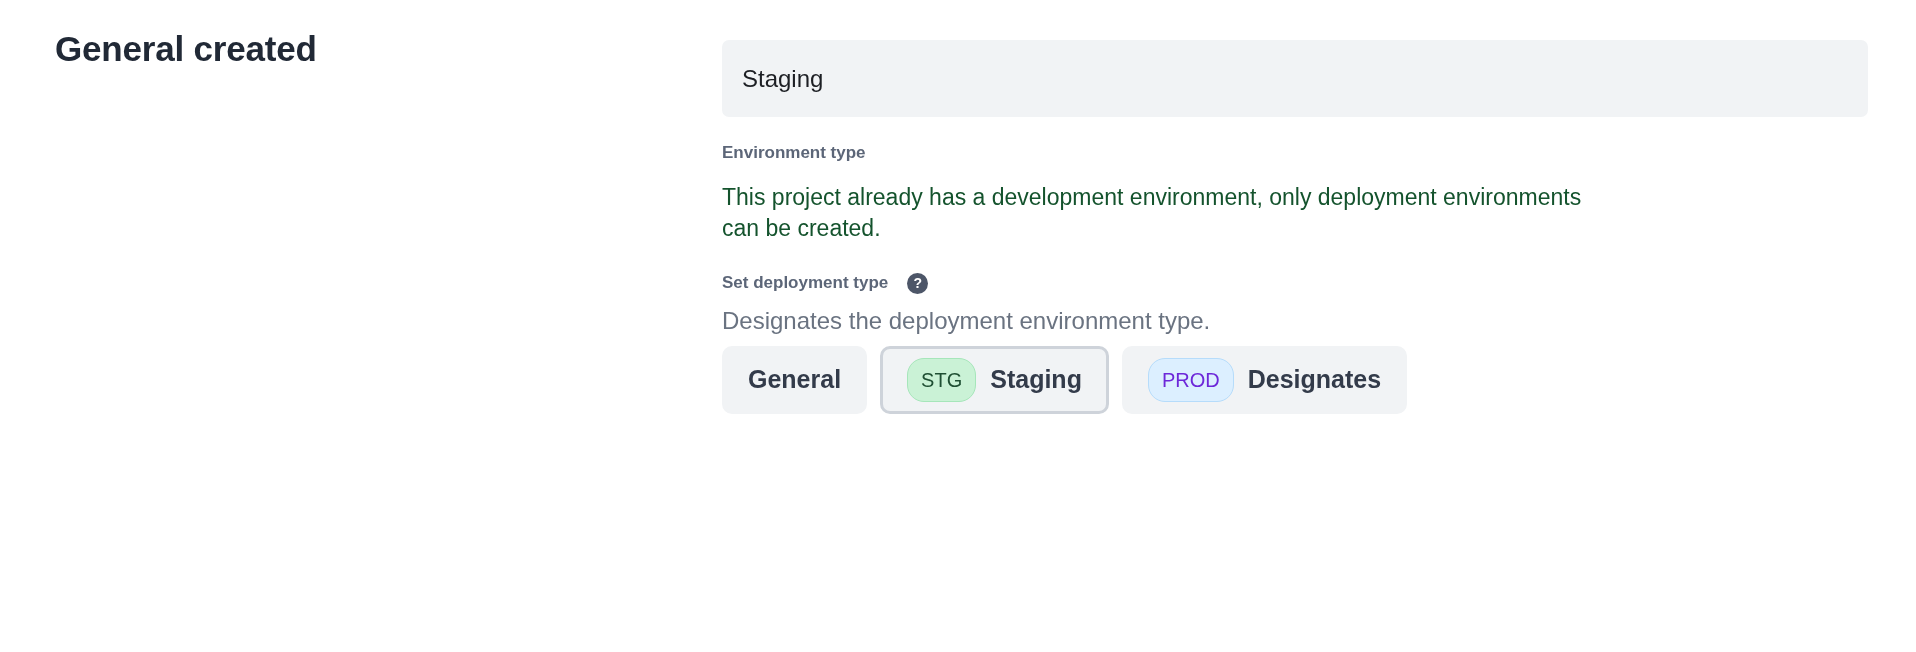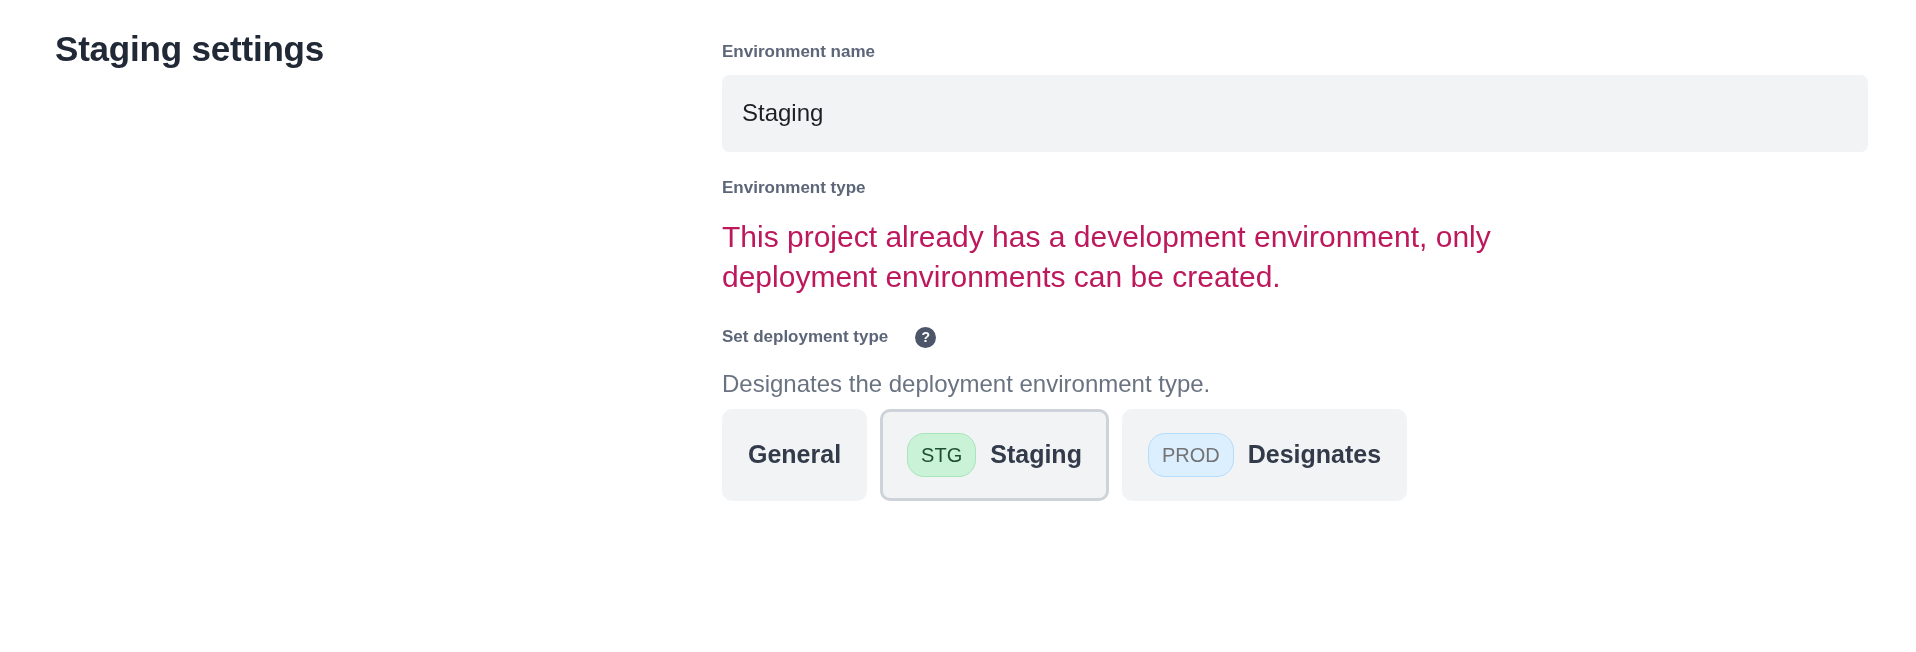--- a/index.html
+++ b/index.html
@@ -65,36 +65,36 @@
     font-weight: 400;
     color: #1d1f24;
     outline: none;
   }
   .text-input::placeholder { color: #9aa2ae; }
 
   .field-group { margin-bottom: 24px; }
   .field-group.tight { margin-bottom: 0; }
 
   .help-paragraph {
-    font-size: 30px;
-    font-weight: 400;
-    color: #be185d;
+    font-size: 23px;
+    font-weight: 400;
+    color: #14532d;
     line-height: 1.36;
     margin-top: 17px;
     max-width: 900px;
   }
 
   
   .deploy-section { margin-top: 28px; }
 
   .deploy-label-row {
     display: flex;
     align-items: center;
-    gap: 27px;
-    margin-bottom: 20px;
+    gap: 19px;
+    margin-bottom: 11px;
   }
 
   .deploy-label {
     font-size: 17px;
     font-weight: 700;
     color: #5c6678;
     line-height: 1.3;
   }
 
   .help-icon {
@@ -128,21 +128,21 @@
   .toggle-group {
     display: flex;
     align-items: stretch;
     gap: 13px;
   }
 
   .toggle-btn {
     display: flex;
     align-items: center;
     gap: 14px;
-    height: 92px;
+    height: 68px;
     padding: 0 24px;
     background: #f1f3f5;
     border: 2px solid #f1f3f5;
     border-radius: 10px;
     cursor: pointer;
     font-family: "Liberation Sans", sans-serif;
     transition: none;
   }
 
   .toggle-btn.selected {
@@ -174,36 +174,35 @@
 
   .badge-stg {
     background: #caf2d6;
     border: 1.5px solid #a6e6ba;
     color: #1f4f33;
   }
 
   .badge-prod {
     background: #dcefff;
     border: 1.5px solid #b6dcfb;
-    color: #737373;
+    color: #6d28d9;
   }
 </style>
 </head>
 <body>
 
 <div class="page">
 
   <div class="left-col">
-    <h1 class="page-title">Staging settings</h1>
+    <h1 class="page-title">General created</h1>
   </div>
 
   <div class="form-col">
 
     <div class="field-group">
-      <div class="field-label">Environment name</div>
       <input class="text-input" type="text" value="Staging" style="">
     </div>
 
     <div class="field-group tight">
       <div class="field-label">Environment type</div>
       <p class="help-paragraph">This project already has a development environment, only deployment environments can be created.</p>
     </div>
 
     <div class="deploy-section">
 

